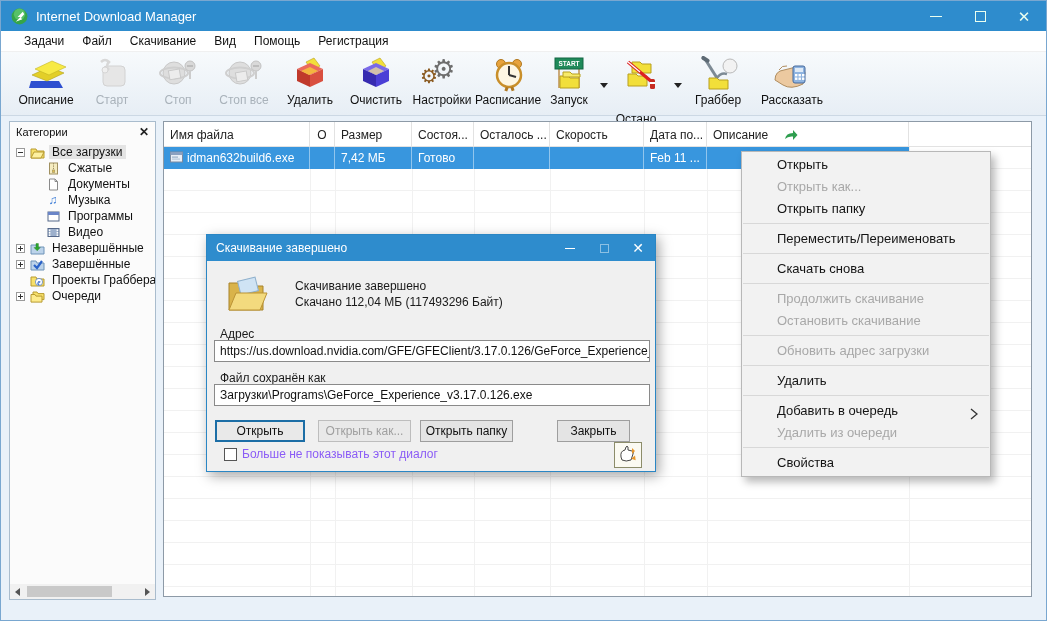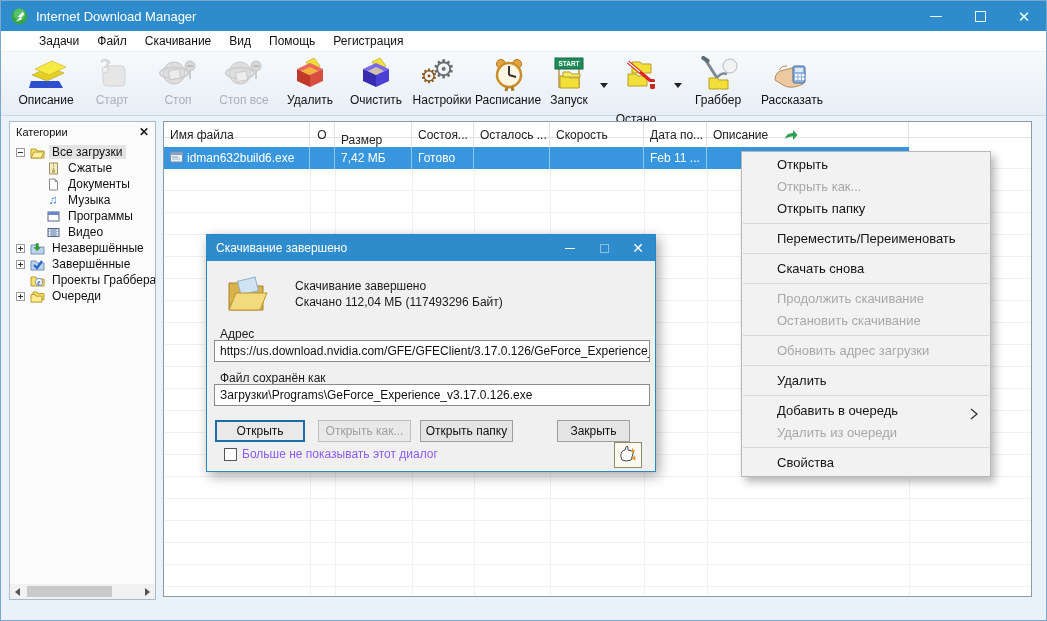--- a/index.html
+++ b/index.html
@@ -10,21 +10,21 @@
   .titlebar { position:absolute; left:0; top:0; width:100%; height:30px; background:#2e8ccd; display:flex; align-items:center; }
   .titlebar .app-icon { width:17px; height:17px; margin:0 8px 0 10px; }
   .titlebar .title { color:#fff; font-size:13px; }
   .win-controls { position:absolute; right:0; top:0; height:30px; display:flex; }
   .win-btn { width:44px; height:30px; display:flex; align-items:center; justify-content:center; color:#eafff0; cursor:pointer; }
   .glyph-min { width:12px; height:0; border-top:1.6px solid #eafff0; display:block; }
   .glyph-max { width:11px; height:11px; border:1.6px solid #eafff0; display:block; }
   .glyph-close { font-size:15px; line-height:1; color:#eafff0; }
 
   
-  .menubar { position:absolute; left:0; top:30px; width:100%; height:21px; background:#fff; display:flex; align-items:center; padding-left:29px; border-bottom:1px solid #f0f0f0;}
+  .menubar { position:absolute; left:0; top:30px; width:100%; height:21px; background:#fff; display:flex; align-items:center; padding-left:14px; border-bottom:1px solid #f0f0f0;}
   .menubar .mitem { font-size:12px; color:#111; padding:0 9px; height:21px; display:flex; align-items:center; cursor:default; }
 
   
   .toolbar { position:absolute; left:0; top:51px; width:100%; height:64px; background:linear-gradient(#f7fafc,#e7eef5); border-bottom:1px solid #ccd8e4; display:flex; align-items:flex-start; padding:4px 0 0 12px; }
   .tbtn { width:66px; height:58px; display:flex; flex-direction:column; align-items:center; justify-content:flex-start; cursor:pointer; }
   .tbtn .ticon { width:42px; height:36px; display:flex; align-items:center; justify-content:center; position:relative; }
   .tbtn .tlabel { font-size:12px; color:#111; white-space:nowrap; margin-top:1px; }
   .tbtn.disabled .tlabel { color:#a9b2ba; }
   .tbtn.disabled { cursor:default; }
   .drop-arrow { width:14px; height:58px; display:flex; align-items:center; justify-content:center; cursor:pointer; }
@@ -48,21 +48,21 @@
   .trow .nicon { width:16px; height:13px; margin-right:4px; flex:none; display:flex; align-items:center; justify-content:center; }
   .trow .tlabel2 { padding:0 3px; }
   .trow.selected .tlabel2 { background:#e4e4e4; }
   .sb-hscroll { position:absolute; left:0; bottom:0; width:100%; height:15px; background:#f1f1f1; display:flex; align-items:center; }
   .sb-arrow { width:15px; height:15px; display:flex; align-items:center; justify-content:center; cursor:pointer; }
   .tri-l { width:0; height:0; border-top:4px solid transparent; border-bottom:4px solid transparent; border-right:5px solid #555; }
   .tri-r { width:0; height:0; border-top:4px solid transparent; border-bottom:4px solid transparent; border-left:5px solid #555; }
   .sb-thumb { height:11px; background:#c9c9c9; width:85px; margin-left:2px; cursor:grab; }
 
   .tablepanel { position:absolute; left:162px; top:120px; width:869px; height:476px; background:#fff; border:1px solid #8d9aa7; }
-  .thead { position:absolute; left:0; top:0; width:100%; height:16px; background:#fff; border-bottom:1px solid #e2e2e2; display:flex; }
+  .thead { position:absolute; left:0; top:0; width:100%; height:25px; background:#fff; border-bottom:1px solid #e2e2e2; display:flex; }
   .th { height:25px; display:flex; align-items:center; padding-left:6px; font-size:12px; color:#222; border-right:1px solid #e2e2e2; cursor:pointer; white-space:nowrap; overflow:hidden; }
   .th.center { justify-content:center; padding-left:0; }
   .sort-arrow { margin-left:16px; display:flex; }
   .grid { position:absolute; left:0; top:25px; right:0; bottom:0;
           background:repeating-linear-gradient(to bottom, #fff 0 21px, #f1f1f1 21px 22px); }
   .vline { position:absolute; top:0; bottom:0; width:1px; background:#f1f1f1; }
   .datarow { position:absolute; left:0; top:25px; width:745px; height:22px; background:#3896de; display:flex; z-index:2; cursor:pointer; }
   .td { height:22px; display:flex; align-items:center; padding-left:6px; font-size:12px; color:#fff; border-right:1px solid rgba(255,255,255,.45); white-space:nowrap; overflow:hidden; }
   .td .fileicon { margin-right:4px; flex:none; }
 
@@ -436,21 +436,21 @@
 </div>
 
 <div class="tablepanel">
   <div class="thead">
     <div class="th" style="width:146px;">
         <span>Имя файла</span>
       </div>
     <div class="th center" style="width:25px;">
         <span>О</span>
       </div>
-    <div class="th" style="width:77px;align-items:flex-end;">
+    <div class="th" style="width:77px;">
         <span>Размер</span>
       </div>
     <div class="th" style="width:62px;">
         <span>Состоя...</span>
       </div>
     <div class="th" style="width:76px;">
         <span>Осталось ...</span>
       </div>
     <div class="th" style="width:94px;">
         <span>Скорость</span>

